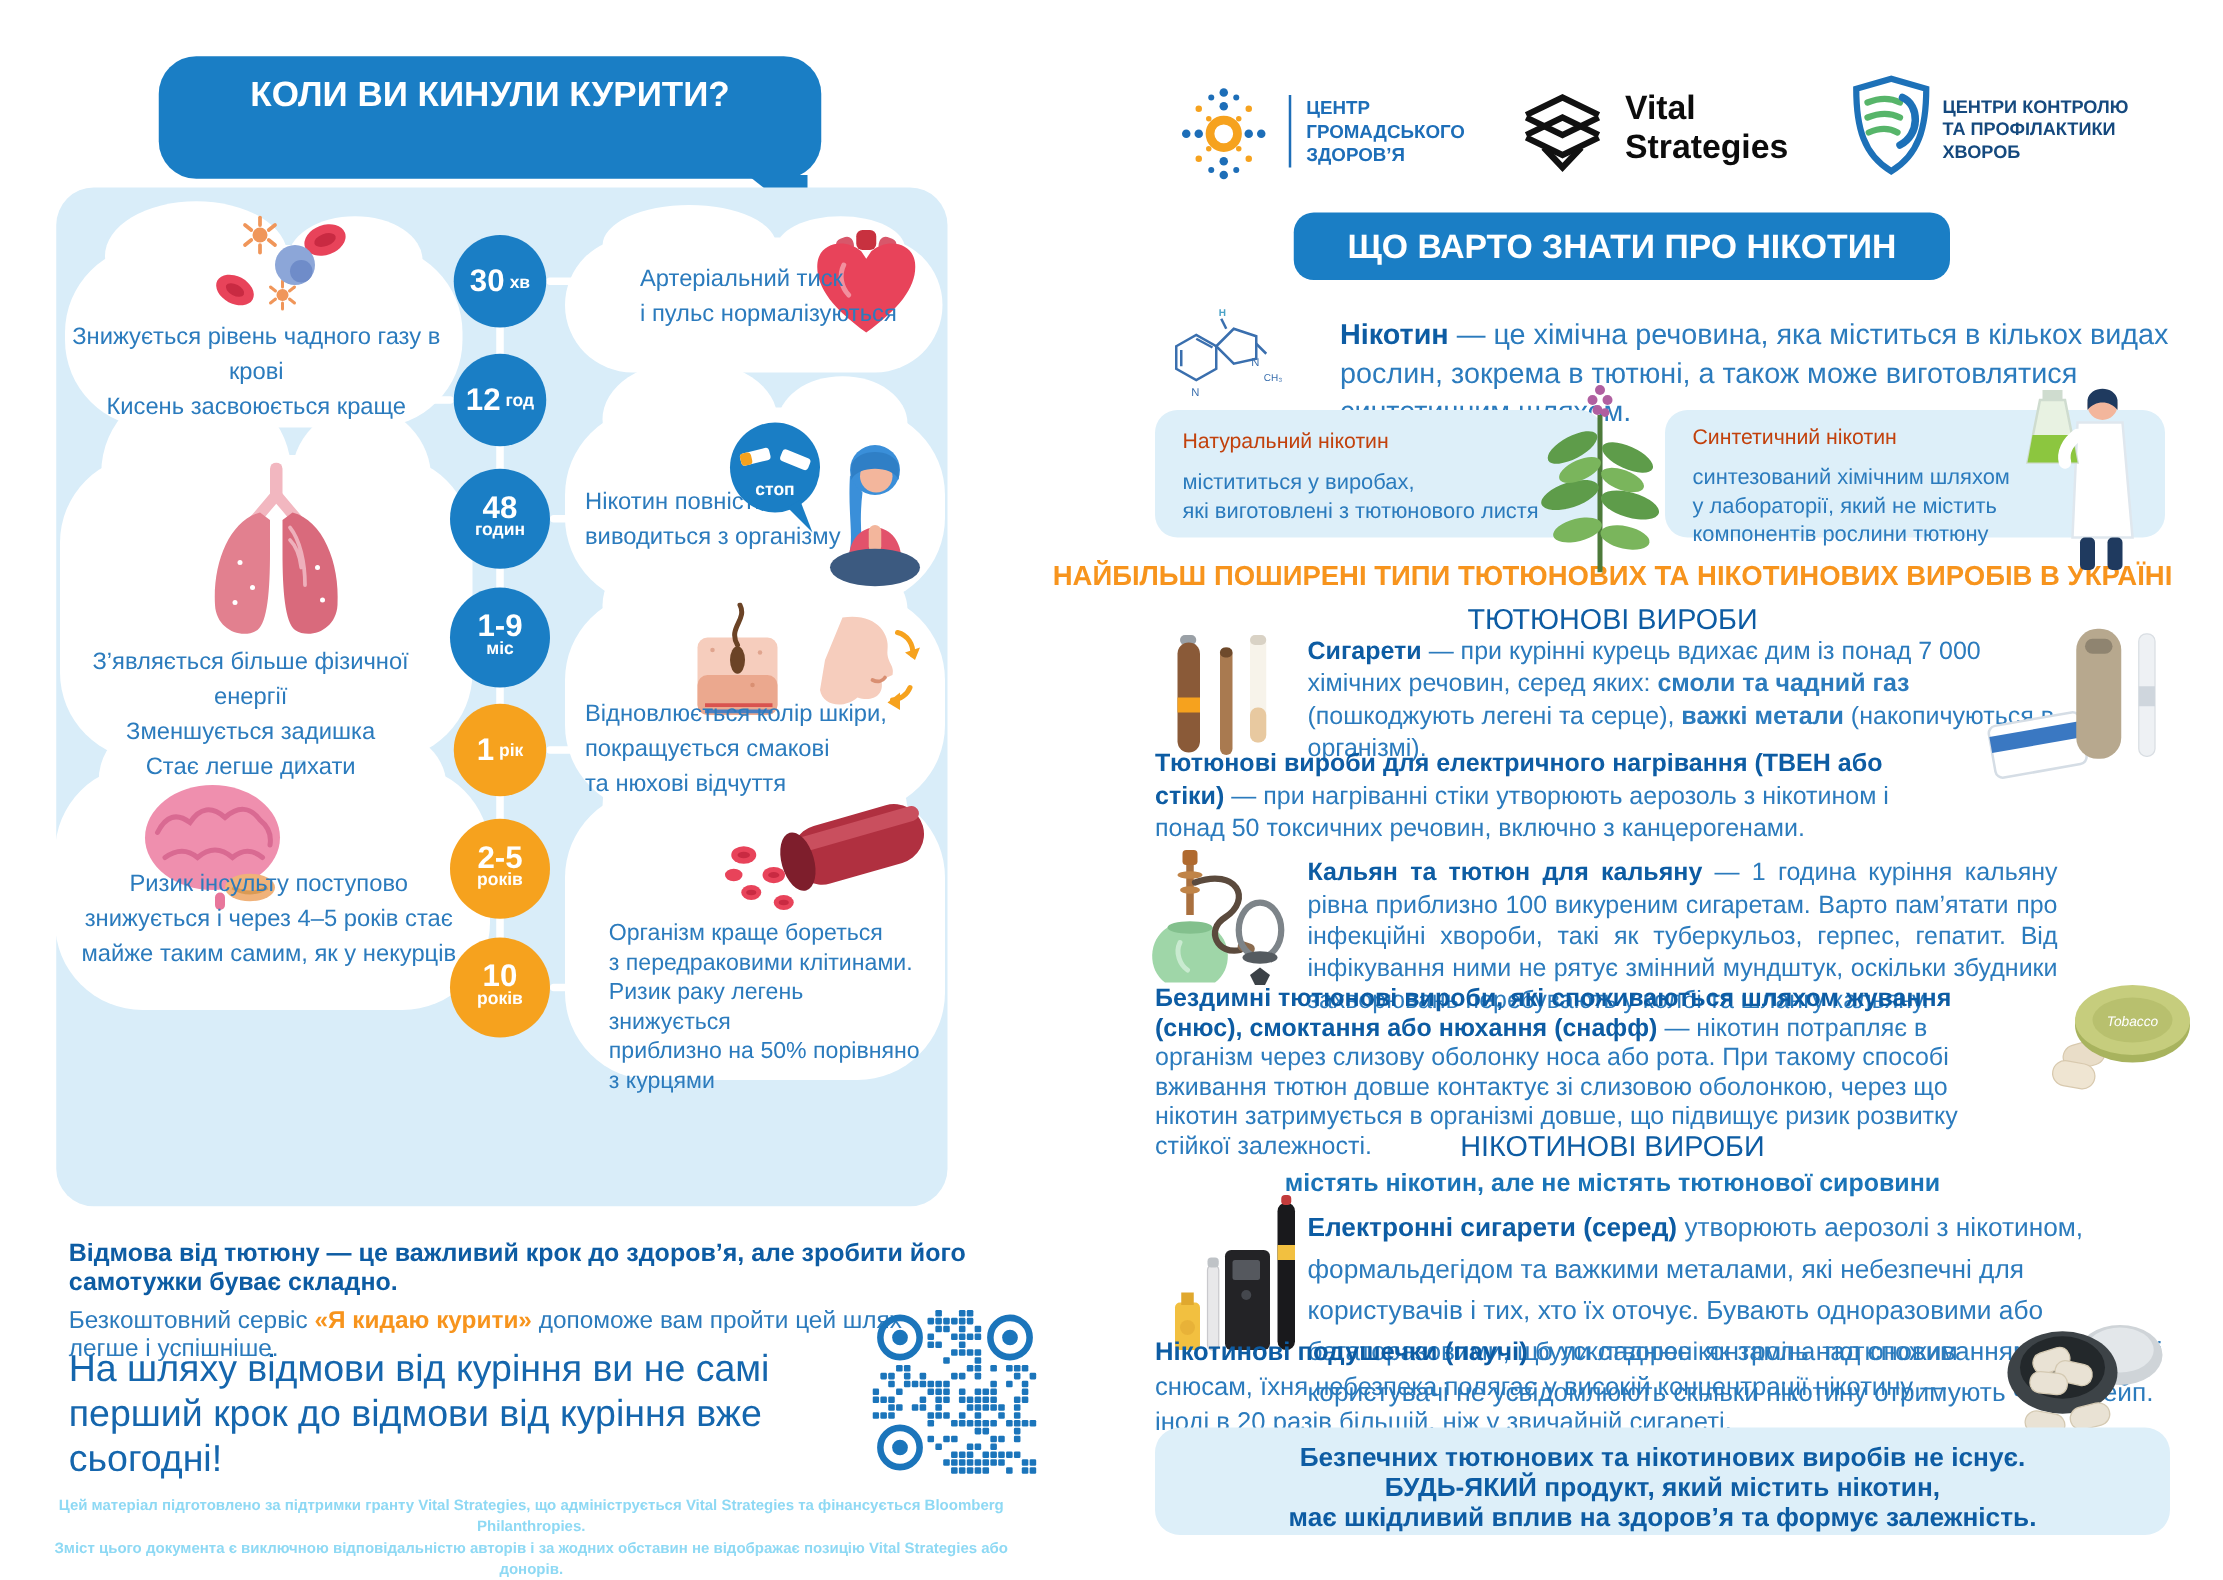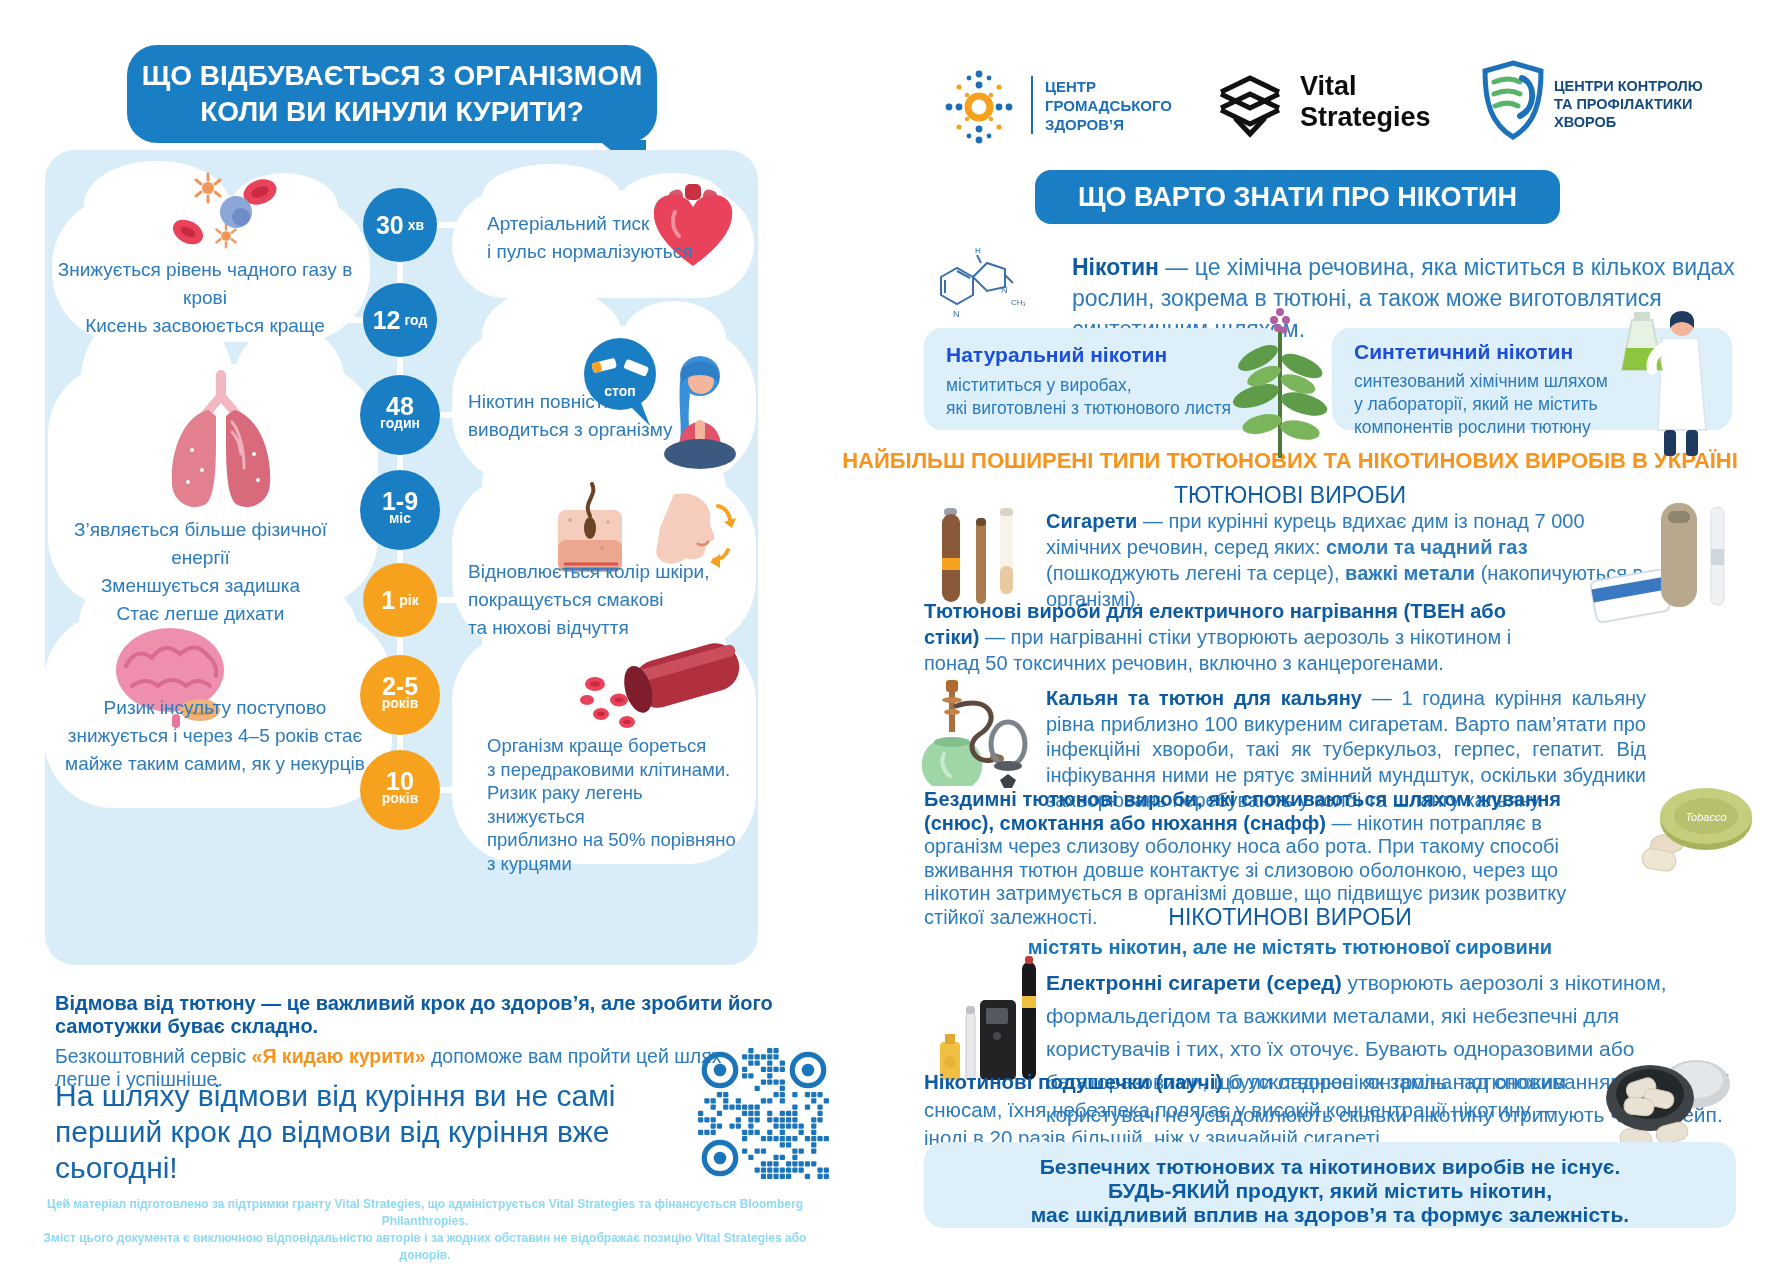--- a/index.html
+++ b/index.html
@@ -32,36 +32,35 @@
   .quit2{font-size:19.5px}
   .cta{font-size:30px;font-weight:normal;color:#1566ad;line-height:36px}
   .disc{font-size:12px;line-height:17px;color:#8ed9f4;font-weight:bold}
   
   .hdr2{background:#1a7ec5;border-radius:16px;color:#fff;font-weight:bold;font-size:27px;line-height:54px;text-align:center}
   .logo-small{font-size:15px;line-height:19px;font-weight:bold;color:#1d6eb8}
   .logo-cdc{font-size:14.5px;line-height:18px;font-weight:bold;color:#15497e}
   .logo-vital{font-size:27px;line-height:31px;font-weight:bold;color:#0c0c0c}
   .intro{font-size:23px;line-height:31px}
   .box{background:#ddeff9;border-radius:18px}
-  .box-title{font-size:21px;font-weight:bold;color:#1d4ed8}
+  .box-title{font-size:17px;font-weight:normal;color:#c2410c}
   .box-body{font-size:17.5px;line-height:23px}
   .h-orange{font-size:22px;font-weight:bold;color:#f7941d}
   .h-dark{font-size:23px;font-weight:normal;color:#0d5ca3}
   .h-sub{font-size:20px;font-weight:bold;color:#1a74b8}
   .para{font-size:20px;line-height:26px}
   .para .lead{font-weight:bold;color:#0d5ca3}
   .just{text-align:justify}
   .warn{background:#ddeff9;border-radius:20px;color:#0d5ca3;font-weight:bold;font-size:21px;line-height:24px;text-align:center;box-sizing:border-box;padding-top:13px}
   .divline{width:2px;background:#1d6eb8}
 </style>
 </head>
 <body>
 
 <div class="abs bubble">
-  <div>ЩО ВІДБУВАЄТЬСЯ З ОРГАНІЗМОМ</div>
   <div>КОЛИ ВИ КИНУЛИ КУРИТИ?</div>
 </div>
 <div class="abs bubble-tail"></div>
 
 <div class="abs panel"></div>
 
 <div class="abs cloud" style="left:52px;top:196px;width:318px;height:146px"></div>
 <div class="abs cloud" style="left:452px;top:190px;width:302px;height:108px"></div>
 <div class="abs cloud" style="left:452px;top:326px;width:304px;height:158px"></div>
 <div class="abs cloud" style="left:48px;top:364px;width:330px;height:244px"></div>
@@ -242,21 +241,21 @@
       <ellipse cx="20" cy="46" rx="5" ry="2.6"></ellipse>
         <ellipse cx="44" cy="62" rx="4.5" ry="2.4"></ellipse>
         <ellipse cx="26" cy="76" rx="4" ry="2.2"></ellipse>
         <ellipse cx="52" cy="84" rx="4" ry="2.2"></ellipse>
     </g>
   </svg>
 </div>
 
 <div class="abs cloud-text pre right" style="left:55px;top:256px;width:300px">Знижується рівень чадного газу в крові
 Кисень засвоюється краще</div>
-<div class="abs cloud-text pre" style="left:487px;top:210px;width:230px">Артеріальний тиск
+<div class="abs cloud-text pre" style="left:512px;top:210px;width:230px">Артеріальний тиск
 і пульс нормалізуються</div>
 <div class="abs cloud-text pre" style="left:468px;top:388px;width:230px">Нікотин повністю
 виводиться з організму</div>
 <div class="abs cloud-text pre right" style="left:48px;top:516px;width:305px">З’являється більше фізичної енергії
 Зменшується задишка
 Стає легше дихати</div>
 <div class="abs cloud-text pre" style="left:468px;top:558px;width:245px">Відновлюється колір шкіри,
 покращується смакові
 та нюхові відчуття</div>
 <div class="abs cloud-text pre right" style="left:50px;top:694px;width:330px">Ризик інсульту поступово

